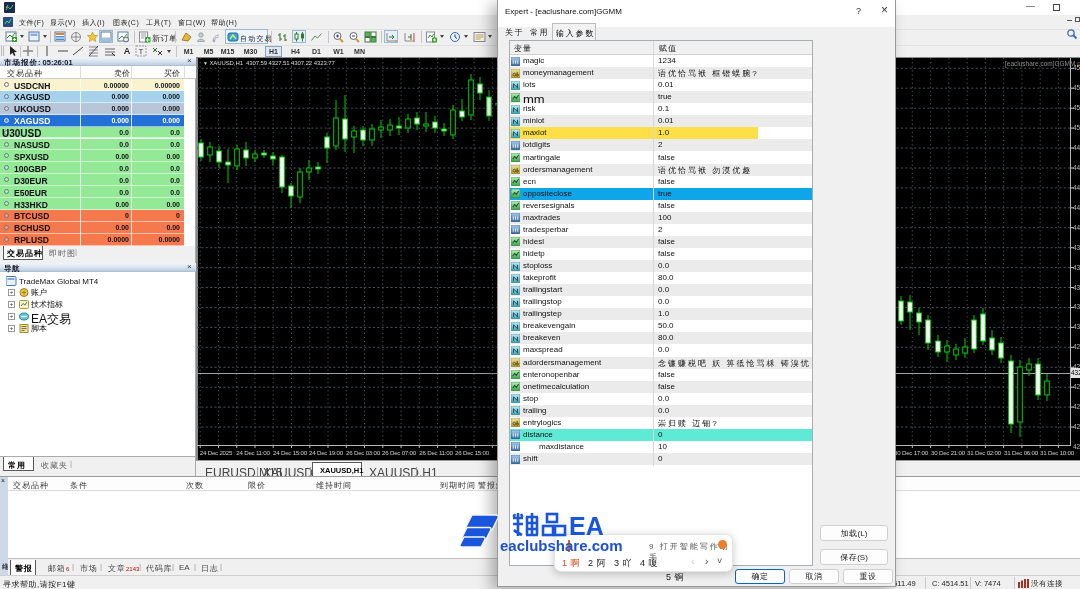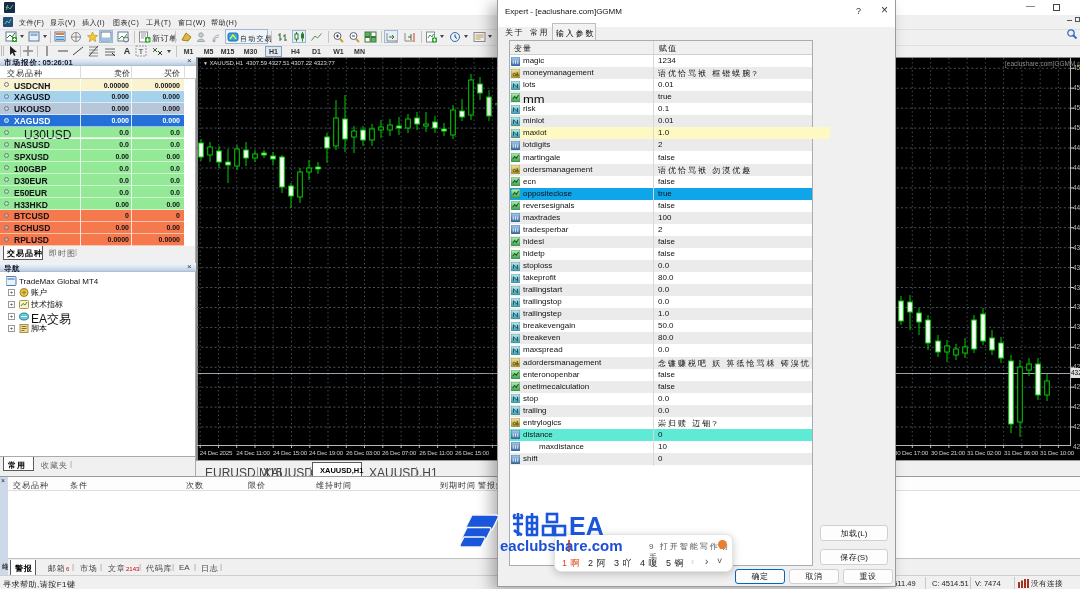--- a/index.html
+++ b/index.html
@@ -699,21 +699,21 @@
 <span style="position:absolute;left:4px;top:3px;width:5px;height:5px;border-radius:50%;border:1px solid #d8e4f0;background:rgba(255,255,255,.25)"></span>
 <span style="position:absolute;left:14px;top:1.5px;font-size:8.5px;font-weight:bold">XAGUSD</span>
 <span style="position:absolute;right:55px;top:2.5px;font-size:7px;font-weight:bold">0.000</span>
 <span style="position:absolute;right:4px;top:2.5px;font-size:7px;font-weight:bold">0.000</span>
 <span style="position:absolute;left:80px;top:0;width:1px;height:11.9px;background:rgba(255,255,255,.8)"></span>
 <span style="position:absolute;left:131px;top:0;width:1px;height:11.9px;background:rgba(255,255,255,.8)"></span>
 <span style="position:absolute;left:0;bottom:0;width:184px;height:1px;background:rgba(255,255,255,.55)"></span>
 </div>
 <div style="position:absolute;left:0;top:126.6px;width:184px;height:11.9px;background:#93e996;color:#101018">
 <span style="position:absolute;left:4px;top:3px;width:5px;height:5px;border-radius:50%;border:1px solid #6a7a8a;background:rgba(255,255,255,.25)"></span>
-<span style="position:absolute;left:24px;top:1.5px;font-size:12px;font-weight:normal">U30USD</span>
+<span style="position:absolute;left:2px;top:1.5px;font-size:10px;font-weight:bold">U30USD</span>
 <span style="position:absolute;right:55px;top:2.5px;font-size:7px;font-weight:bold">0.0</span>
 <span style="position:absolute;right:4px;top:2.5px;font-size:7px;font-weight:bold">0.0</span>
 <span style="position:absolute;left:80px;top:0;width:1px;height:11.9px;background:rgba(255,255,255,.8)"></span>
 <span style="position:absolute;left:131px;top:0;width:1px;height:11.9px;background:rgba(255,255,255,.8)"></span>
 <span style="position:absolute;left:0;bottom:0;width:184px;height:1px;background:rgba(255,255,255,.55)"></span>
 </div>
 <div style="position:absolute;left:0;top:138.5px;width:184px;height:11.9px;background:#93e996;color:#101018">
 <span style="position:absolute;left:4px;top:3px;width:5px;height:5px;border-radius:50%;border:1px solid #6a7a8a;background:rgba(255,255,255,.25)"></span>
 <span style="position:absolute;left:14px;top:1.5px;font-size:8.5px;font-weight:bold">NASUSD</span>
 <span style="position:absolute;right:55px;top:2.5px;font-size:7px;font-weight:bold">0.0</span>
@@ -918,21 +918,21 @@
 <div style="position:absolute;z-index:45;left:500px;top:537px;font-size:15px;font-weight:bold;color:#1d4fd7">eaclubshare.com</div>
 
 <div style="position:absolute;z-index:41;left:554px;top:534px;width:179px;height:38px;background:#fff;border-radius:7px;box-shadow:0 2px 8px rgba(0,0,0,.22);border:1px solid #e4e4e4">
  <span style="position:absolute;left:13px;top:5px;width:2px;height:12px;background:#e06020"></span>
  <span style="position:absolute;left:94px;top:6px;font-size:8px;color:#555;letter-spacing:2px">9 打开智能写作助手</span>
  <span style="position:absolute;left:163px;top:5px;width:9px;height:9px;border-radius:50%;background:#e88030"></span>
  <span style="position:absolute;left:7px;top:22px;font-size:9px;color:#d84a1b;letter-spacing:.5px">1 啊</span>
  <span style="position:absolute;left:33px;top:22px;font-size:9px;color:#222;letter-spacing:.5px">2 阿</span>
  <span style="position:absolute;left:59px;top:22px;font-size:9px;color:#222;letter-spacing:.5px">3 吖</span>
  <span style="position:absolute;left:85px;top:22px;font-size:9px;color:#222;letter-spacing:.5px">4 嗄</span>
- <span style="position:absolute;left:111px;top:22px;font-size:9px;color:#222;letter-spacing:.5px">5 锕</span>
+ <span style="position:absolute;left:111px;top:36px;font-size:9px;color:#222;letter-spacing:.5px">5 锕</span>
  <span style="position:absolute;left:136px;top:21px;font-size:10px;color:#ccc">‹</span>
  <span style="position:absolute;left:150px;top:21px;font-size:10px;color:#444">›</span>
  <span style="position:absolute;left:162px;top:21px;font-size:9px;color:#444">˅</span>
 </div>
 
 <div style="position:absolute;left:497px;top:0;width:399px;height:587px;background:#f0f0f0;border:1px solid #9a9a9a;box-shadow:-6px 4px 14px rgba(0,0,0,.30)"></div>
 <div style="position:absolute;left:498px;top:0;width:397px;height:27px;background:#fff">
  <span style="position:absolute;left:7px;top:7px;font-size:8px;color:#111">Expert - [eaclushare.com]GGMM</span>
  <span style="position:absolute;left:358px;top:6px;font-size:9px;color:#333">?</span>
  <span style="position:absolute;left:383px;top:3px;font-size:12px;color:#333">×</span>
@@ -1025,21 +1025,21 @@
             <stop offset="0" stop-color="#c2eef2"></stop>
             <stop offset="1" stop-color="#3f9aaa"></stop>
           </linearGradient>
         </defs>
         <rect width="8" height="8" rx="1" fill="url(#gd)" stroke="#2f7a88" stroke-width="0.5"></rect>
         <path d="M2.2 6 V2.5 L5.8 6 V2.5" stroke="#0b4a58" stroke-width="0.8" fill="none"></path>
       </svg></span>
 <span style="position:absolute;left:13px;top:1px;font-size:8px;color:#111">minlot</span>
 <span style="position:absolute;left:148px;top:1px;font-size:8px;color:#111">0.01</span>
 </div>
-<div style="position:absolute;left:510px;top:127.4px;width:320px;height:12.06px;background:#fef9c3">
+<div style="position:absolute;left:510px;top:127.4px;width:248px;height:12.06px;background:#fde047">
 <span style="position:absolute;left:1px;top:1.5px;display:block;line-height:0"><svg width="9" height="9" viewBox="0 0 8 8">
         <defs>
           <linearGradient id="gd" x1="0" y1="0" x2="0" y2="1">
             <stop offset="0" stop-color="#c2eef2"></stop>
             <stop offset="1" stop-color="#3f9aaa"></stop>
           </linearGradient>
         </defs>
         <rect width="8" height="8" rx="1" fill="url(#gd)" stroke="#2f7a88" stroke-width="0.5"></rect>
         <path d="M2.2 6 V2.5 L5.8 6 V2.5" stroke="#0b4a58" stroke-width="0.8" fill="none"></path>
       </svg></span>

